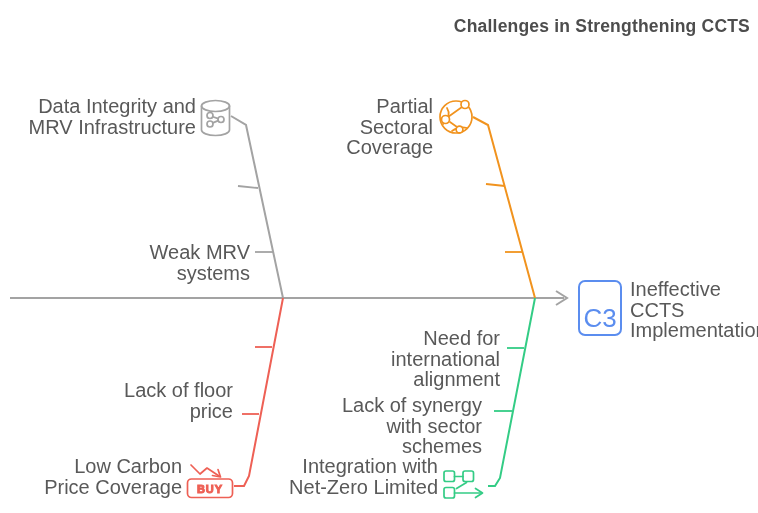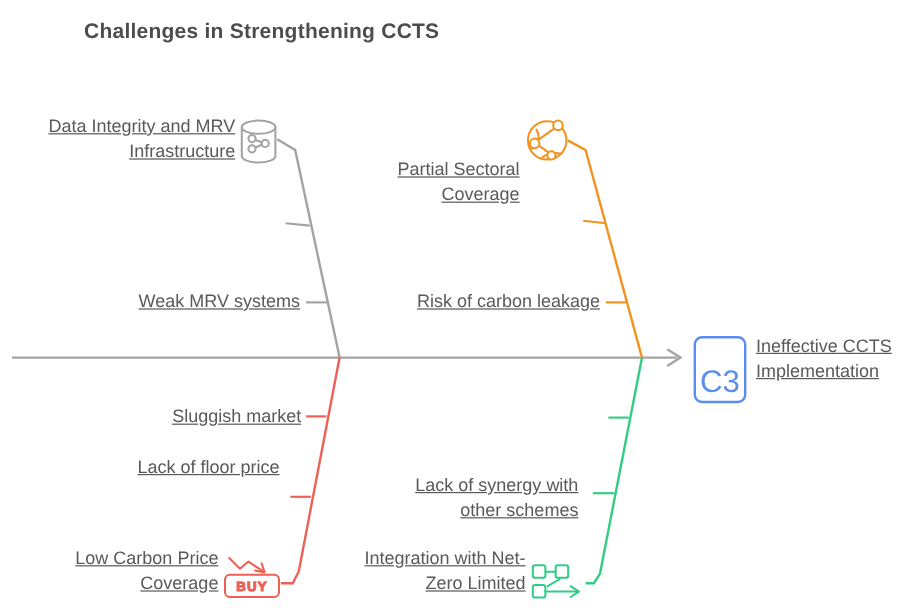--- a/index.html
+++ b/index.html
@@ -1,27 +1,27 @@
 <!DOCTYPE html>
 <html style="--branch-gray: #a3a3a3; --branch-orange: #f1931e; --branch-red: #ee6055; --branch-green: #33cc85; --effect-blue: #5b8def; --label-text: #595959; --title-text: #4d4d4d;"><head>
 <meta charset="utf-8">
 <style>
   html,body { margin:0; padding:0; background:#ffffff; }
   .canvas {
     position:relative; width:758px; height:513px; background:#ffffff;
     font-family:"Liberation Sans", sans-serif; overflow:hidden;
   }
   .title {
-    position:absolute; left:70px; top:16px; width:680px; text-align:left;
+    position:absolute; left:70px; top:16px; width:680px; text-align:right;
     font-size:17.5px; font-weight:bold; color:var(--title-text,#4d4d4d);
     letter-spacing:.2px;
   }
   .lbl {
-    position:absolute; font-size:15px; line-height:20.5px;
-    color:var(--label-text,#595959); text-align:right;text-decoration:underline;
+    position:absolute; font-size:20px; line-height:20.5px;
+    color:var(--label-text,#595959); text-align:right;
   }
   .lbl.la { text-align:left; }
   .effect-box {
     position:absolute; left:578px; top:280px; width:44px; height:56px;
     box-sizing:border-box; border:2px solid var(--effect-blue,#5b8def);
     border-radius:7px; color:var(--effect-blue,#5b8def);
     font-size:26px; display:flex; align-items:flex-end; justify-content:center;
   }
   svg.layer { position:absolute; left:0; top:0; }
   .s-gray   { stroke:var(--branch-gray,#a3a3a3); }
@@ -108,28 +108,27 @@
         <line class="ic" x1="466.5" y1="482.5" x2="456.5" y2="488.5"></line>
         <line class="ic" x1="454.5" y1="493" x2="481" y2="493"></line>
         <polyline class="ic" points="475.5,488.5 482.5,493 475.5,497.5"></polyline>
       </g>
     </g>
   </svg>
 
   <div class="lbl" style="right:562px; top:96px;  width:178px;">Data Integrity and MRV Infrastructure</div>
   <div class="lbl" style="right:508px; top:242px; width:170px;">Weak MRV systems</div>
 
-  <div class="lbl" style="right:325px; top:96px;  width:128px;margin-top:36px;">Partial Sectoral Coverage</div>
-  <div class="lbl" style="right:258px; top:242px; width:175px;">Risk of carbon leakage</div>
+  <div class="lbl" style="right:325px; top:96px;  width:128px;">Partial Sectoral Coverage</div>
 
-  <div class="lbl" style="right:507px; top:338px; width:135px;">Sluggish market</div>
   <div class="lbl" style="right:525px; top:380px; width:140px;">Lack of floor price</div>
   <div class="lbl" style="right:576px; top:456px; width:138px;">Low Carbon Price Coverage</div>
 
-  <div class="lbl" style="right:276px; top:395px; width:158px;">Lack of synergy with other schemes</div>
+  <div class="lbl" style="right:258px; top:328px; width:165px;">Need for international alignment</div>
+  <div class="lbl" style="right:276px; top:395px; width:158px;">Lack of synergy with sector schemes</div>
   <div class="lbl" style="right:320px; top:456px; width:155px;">Integration with Net-Zero Limited</div>
 
   <div class="effect-box">
     <span>C3</span>
   </div>
   <div class="lbl la" style="left:630px; top:279px; width:130px;">Ineffective CCTS Implementation</div>
 
 </div>
 
 </body></html>

